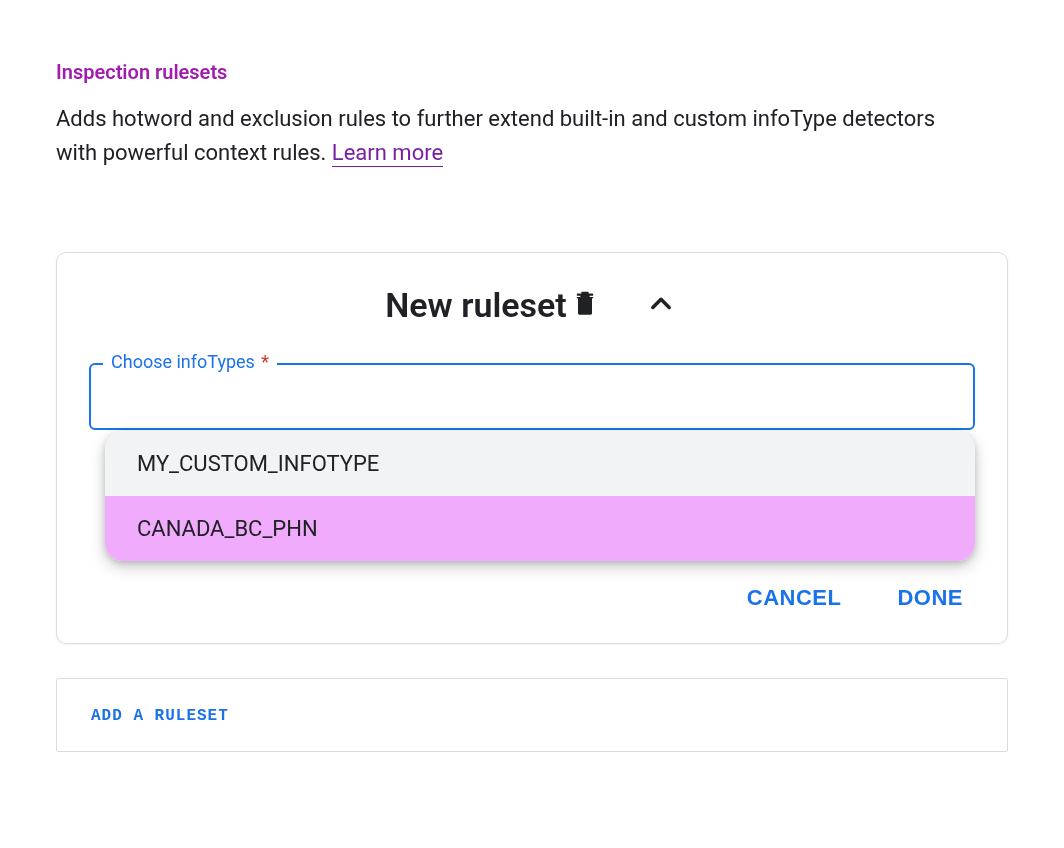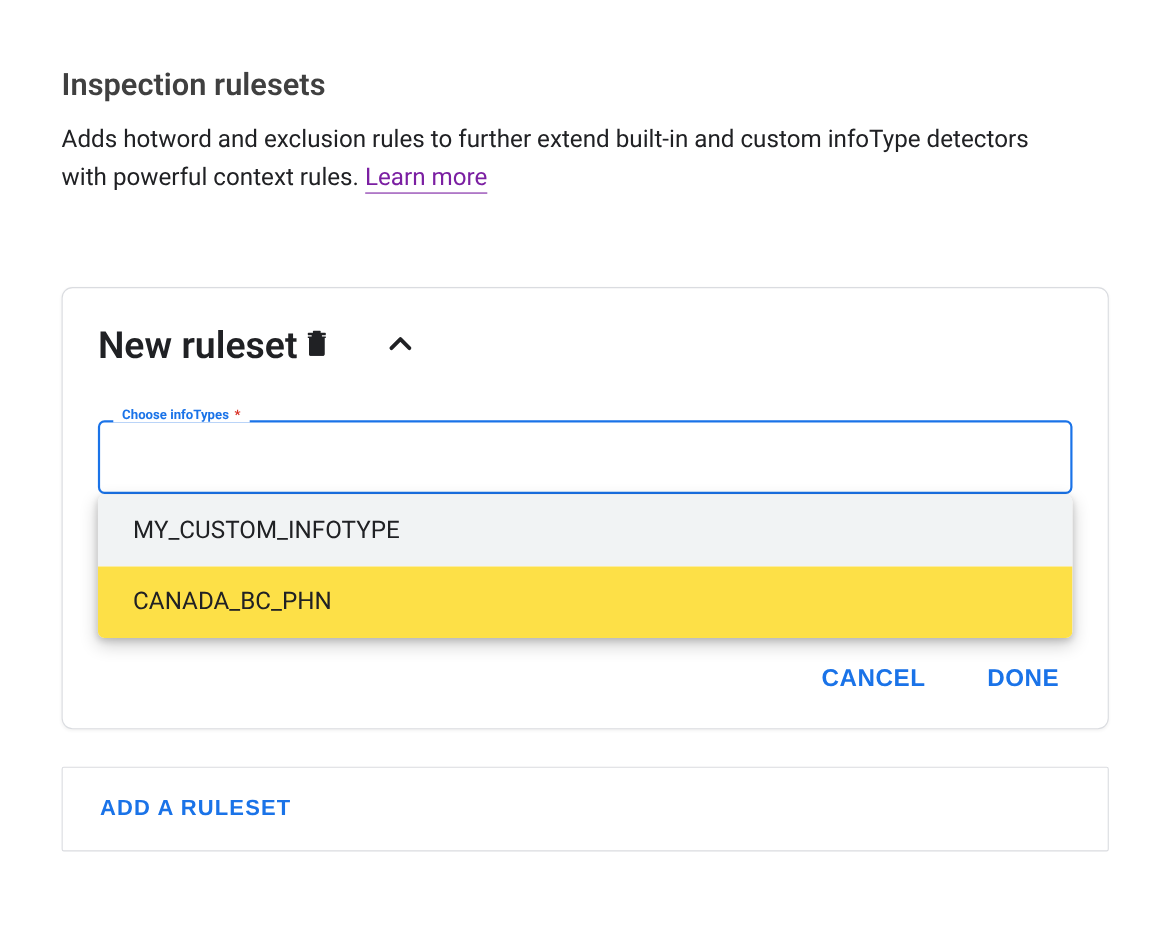--- a/index.html
+++ b/index.html
@@ -8,23 +8,23 @@
       padding: 0;
     }
     body {
       font-family: 'Google Sans', Roboto, Arial, sans-serif;
       background: #fff;
       padding: 60px 56px;
       width: 1064px;
       color: #202124;
     }
     .section-title {
-      font-size: 28px;
-      font-weight: 600;
-      color: #404040;
+      font-size: 20px;
+      font-weight: 600;
+      color: #a21caf;
       margin-bottom: 18px;
     }
     .section-description {
       font-size: 22px;
       line-height: 1.55;
       color: #202124;
       max-width: 900px;
       margin-bottom: 82px;
     }
     .learn-more-link {
@@ -37,22 +37,22 @@
       border: 1px solid #dadce0;
       border-radius: 10px;
       padding: 32px;
       box-shadow: 0 1px 3px rgba(0,0,0,0.05);
       margin-bottom: 34px;
       background: #fff;
     }
     .card-header {
       display: flex;
       align-items: center;
-      justify-content: flex-start;
-      margin-bottom: 48px;
+      justify-content: center;
+      margin-bottom: 38px;
     }
     .card-title {
       font-size: 34px;
       font-weight: 600;
       color: #202124;
     }
     .card-header-actions {
       display: flex;
       align-items: center;
       gap: 40px;
@@ -75,55 +75,55 @@
     .input-wrapper {
       position: relative;
       margin-bottom: 30px;
     }
     .floating-label {
       position: absolute;
       top: -12px;
       left: 14px;
       background: #fff;
       padding: 0 8px;
-      font-size: 12px;
-      font-weight: 700;
+      font-size: 18px;
+      font-weight: 400;
       color: #1a73e8;
       z-index: 2;
     }
     .required-asterisk {
       color: #d93025;
       margin-left: 2px;
     }
     .infotype-input {
       width: 100%;
       border: 2px solid #1a73e8;
       border-radius: 6px;
       padding: 20px 18px;
       font-size: 20px;
       outline: none;
       background: #fff;
     }
     .dropdown-menu {
       position: absolute;
       top: 68px;
-      left: 0;
+      left: 16px;
       right: 0;
       background: #fff;
-      border-radius: 6px;
+      border-radius: 18px;
       box-shadow: 0 6px 16px rgba(0,0,0,0.2), 0 2px 6px rgba(0,0,0,0.15);
       overflow: hidden;
       z-index: 10;
     }
     .dropdown-option {
       padding: 20px 32px;
       font-size: 22px;
       color: #202124;
       cursor: pointer;
-      background: #fde047;
+      background: #f0abfc;
     }
     .dropdown-option.highlighted {
       background: #f1f3f4;
     }
     .card-actions {
       display: flex;
       justify-content: flex-end;
       gap: 56px;
       margin-top: 155px;
       padding-right: 12px;
@@ -141,25 +141,25 @@
     .add-ruleset-card {
       border: 1px solid #dadce0;
       border-radius: 2px;
       padding: 26px 34px;
       background: #fff;
     }
     .add-ruleset-button {
       background: none;
       border: none;
       color: #1a73e8;
-      font-size: 20px;
+      font-size: 16px;
       font-weight: 600;
       letter-spacing: 1px;
       cursor: pointer;
-      font-family: Liberation Sans, sans-serif;
+      font-family: Liberation Mono, monospace;
     }
   </style>
 </head>
 <body>
 
 <div>
   <h2 class="section-title">Inspection rulesets</h2>
   <p class="section-description">
     <span>Adds hotword and exclusion rules to further extend built-in and custom infoType detectors with powerful context rules. </span><a href="#" class="learn-more-link">Learn more</a>
   </p>

